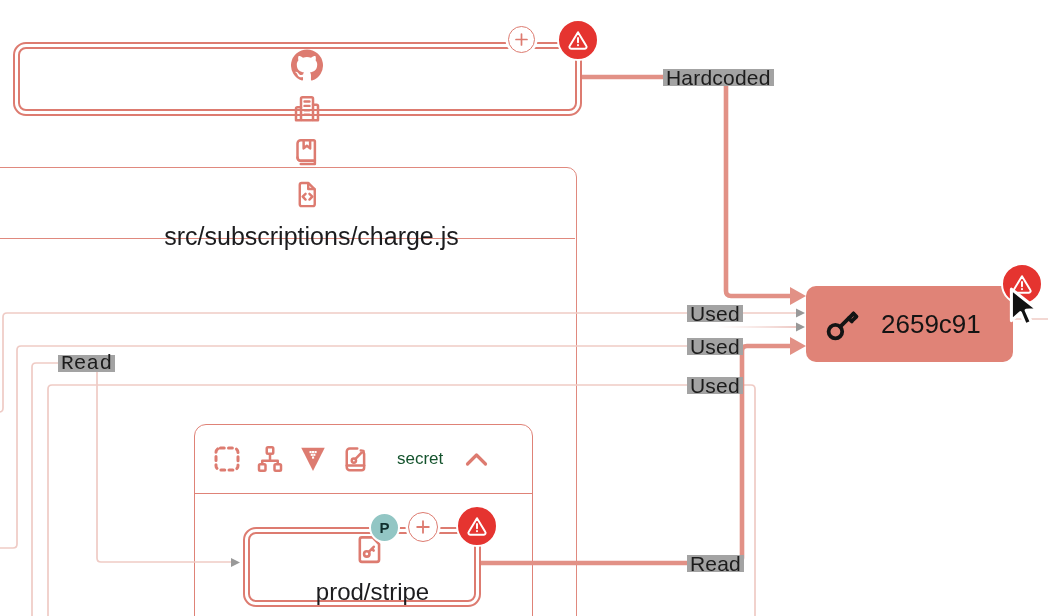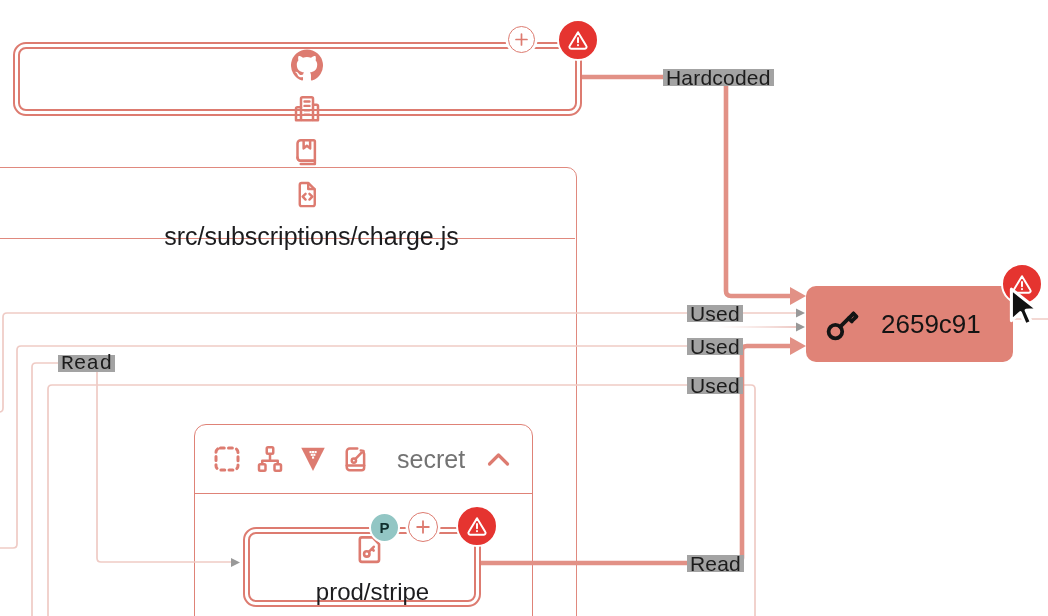--- a/index.html
+++ b/index.html
@@ -8,21 +8,21 @@
   
   .bigrect{position:absolute;left:-44px;top:167px;width:619px;height:520px;
            border:1.4px solid #e austere0897e;border:1.4px solid #e0897e;border-radius:0 10px 0 0;background:#fff;}
   .bigrect-divider{position:absolute;left:-44px;top:238px;width:619px;height:0;
            border-top:1.4px solid #e0897e;}
   .secret-group{position:absolute;left:194px;top:424px;width:337px;height:260px;
            border:1.5px solid #df8277;border-radius:12px 12px 0 0;background:#fff;}
   .secret-header{display:flex;align-items:center;height:68px;padding-left:17px;
            border-bottom:1.5px solid #df8277;}
   .secret-header .gicon{margin-right:13px;display:flex;}
-  .secret-title{font-size:25px;color:#737373;margin:0 21px 0 13px;}
+  .secret-title{font-size:17px;color:#14532d;margin:0 21px 0 13px;}
   
   svg.edges{position:absolute;left:0;top:0;z-index:3;pointer-events:none;}
   .edge-label{position:absolute;z-index:4;background:#a3a3a3;color:#1c1c1c;
            font-size:21px;line-height:17px;padding:0 3px;letter-spacing:.2px;}
   
   .dnode{position:absolute;z-index:5;background:#fff;border:2.3px solid #dd7b70;border-radius:13px;}
   .dnode .inner{position:absolute;inset:3.2px;border:2.3px solid #dd7b70;border-radius:8px;
            display:flex;align-items:center;background:#fff;flex-direction:column;}
   .file-node{left:13px;top:42px;width:565px;height:70px;}
   .file-node .inner{padding-left:19px;gap:13px;}

